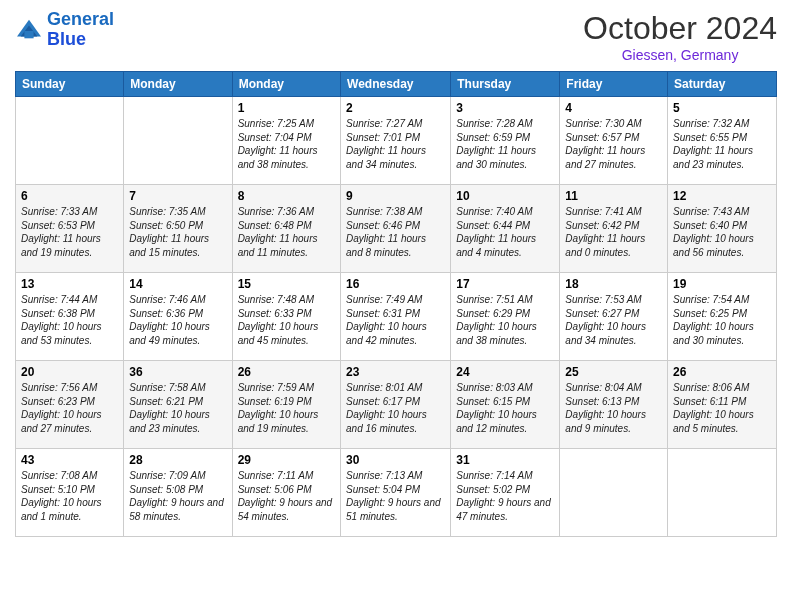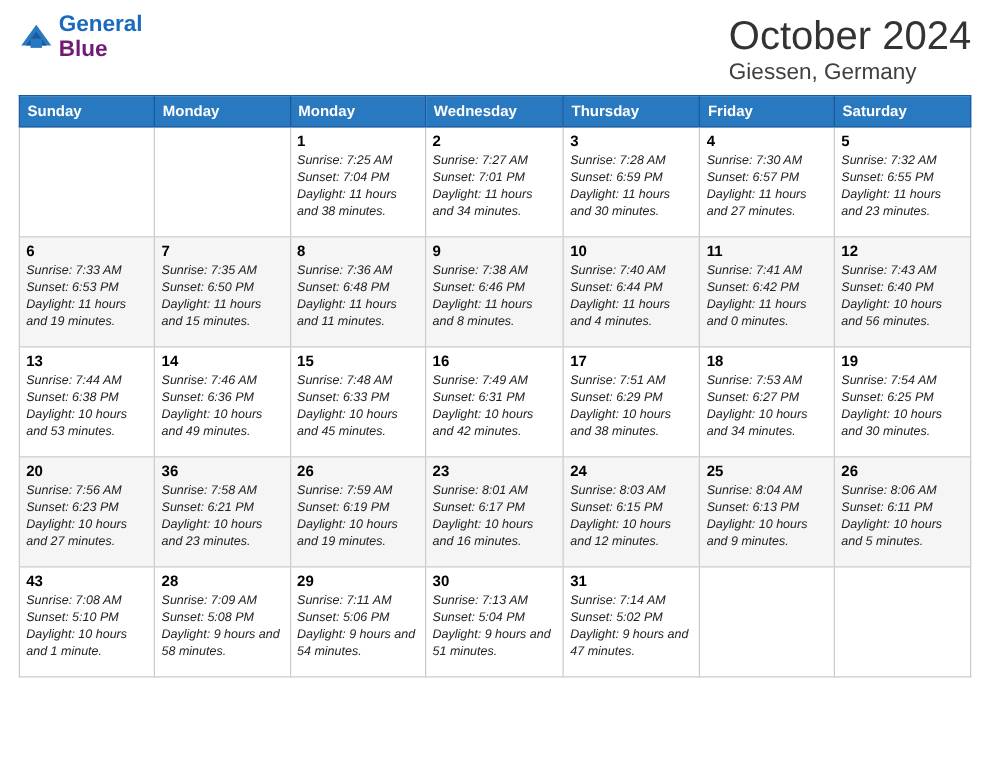--- a/index.html
+++ b/index.html
@@ -34,31 +34,31 @@
       line-height: 1.1;
     }
     .logo-text span {
       color: #1a6abf;
     }
     .logo-icon {
       width: 28px;
       height: 24px;
     }
     .title-block {
-      text-align: left;
+      text-align: center;
       margin-left: 37px;
     }
     .month-title {
       font-size: 32px;
       font-weight: normal;
       color: #333;
     }
     .location {
-      font-size: 18px;
-      color: #404040;
+      font-size: 14px;
+      color: #6d28d9;
     }
     .calendar-table {
       width: 100%;
       border-collapse: collapse;
       font-size: 11px;
     }
     .calendar-table th {
       background: #2979c0;
       color: #fff;
       text-align: left;
@@ -108,21 +108,21 @@
 <div class="page">
   <div class="header">
     <div class="logo">
       <svg class="logo-icon" viewBox="0 0 30 26" xmlns="http://www.w3.org/2000/svg">
         <polygon points="15,2 28,20 2,20" fill="#2979c0"></polygon>
         <polygon points="15,8 24,20 6,20" fill="#1a5a9e"></polygon>
         <rect x="10" y="14" width="10" height="8" fill="#2979c0"></rect>
       </svg>
       <div class="logo-text">
         <div><span>General</span></div>
-        <div><span style="color:#701a75">Blue</span></div>
+        <div><span style="color:#1d4ed8">Blue</span></div>
       </div>
     </div>
     <div class="title-block">
       <div class="month-title">October 2024</div>
       <div class="location">Giessen, Germany</div>
     </div>
   </div>
 
   <table class="calendar-table">
     <thead>

